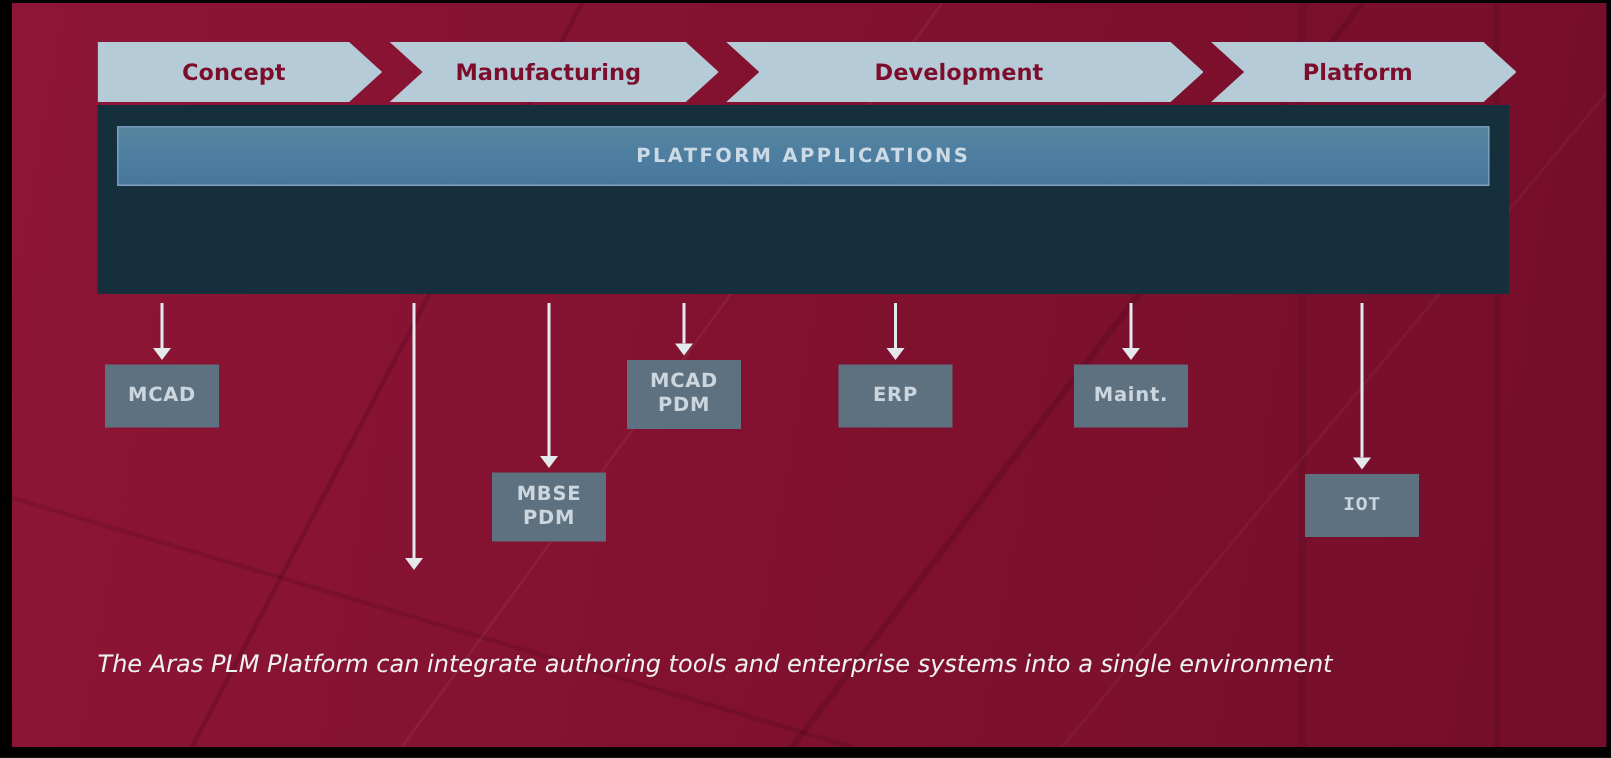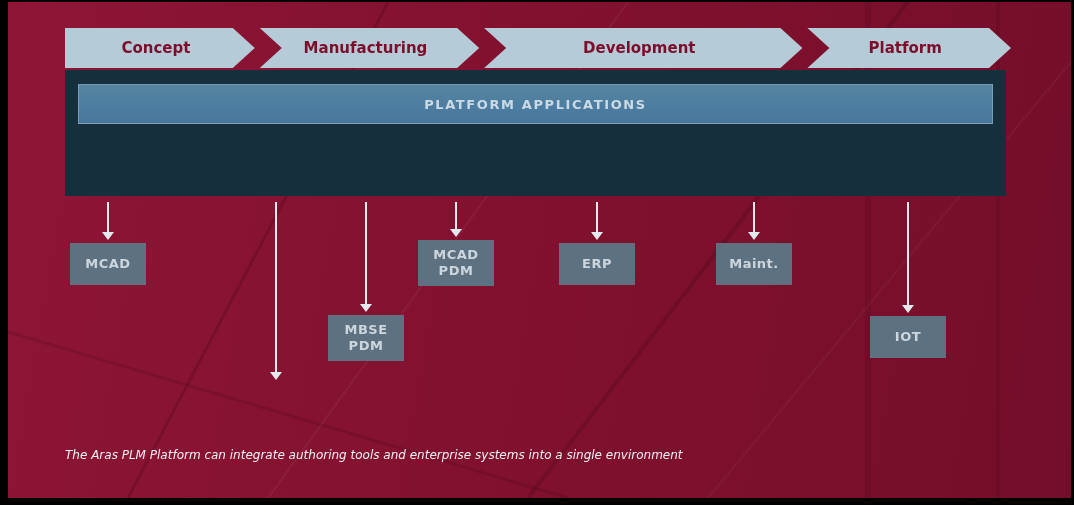--- a/index.html
+++ b/index.html
@@ -73,26 +73,26 @@
     text-align:center;white-space:pre-line;line-height:1.25;
   }
   .tool-box.tall{height:46px;}
   .t-mbse {left:62px;}  .t-mbse  .shaft{height:30px;}
   .t-simul{left:142px;} .t-simul .shaft{height:87px;}
   .t-alm  {left:230px;} .t-alm   .shaft{height:170px;}
   .t-ecad {left:320px;} .t-ecad  .shaft{height:102px;}
   .t-mcad {left:410px;} .t-mcad  .shaft{height:27px;}
   .t-erp  {left:551px;} .t-erp   .shaft{height:30px;}
   .t-maint{left:708px;} .t-maint .shaft{height:30px;}
-  .t-iot  {left:862px;} .t-iot   .shaft{height:103px;}
+  .t-iot  {left:862px;font-family:Liberation Mono, monospace;} .t-iot   .shaft{height:103px;}
 
   
   .caption{
-    position:absolute;left:57px;top:446px;
-    color:#eef1f2;font-style:italic;font-size:12px;
+    position:absolute;left:57px;top:431px;
+    color:#eef1f2;font-style:italic;font-size:16px;
   }
 </style>
 </head>
 <body>
 
 <div class="frame">
   <div class="page">
 
     <svg class="bg-lines" viewBox="0 0 1063 496" preserveAspectRatio="none">
       <line x1="120" y1="496" x2="380" y2="0" stroke="rgba(40,0,12,0.18)" stroke-width="3"></line>

